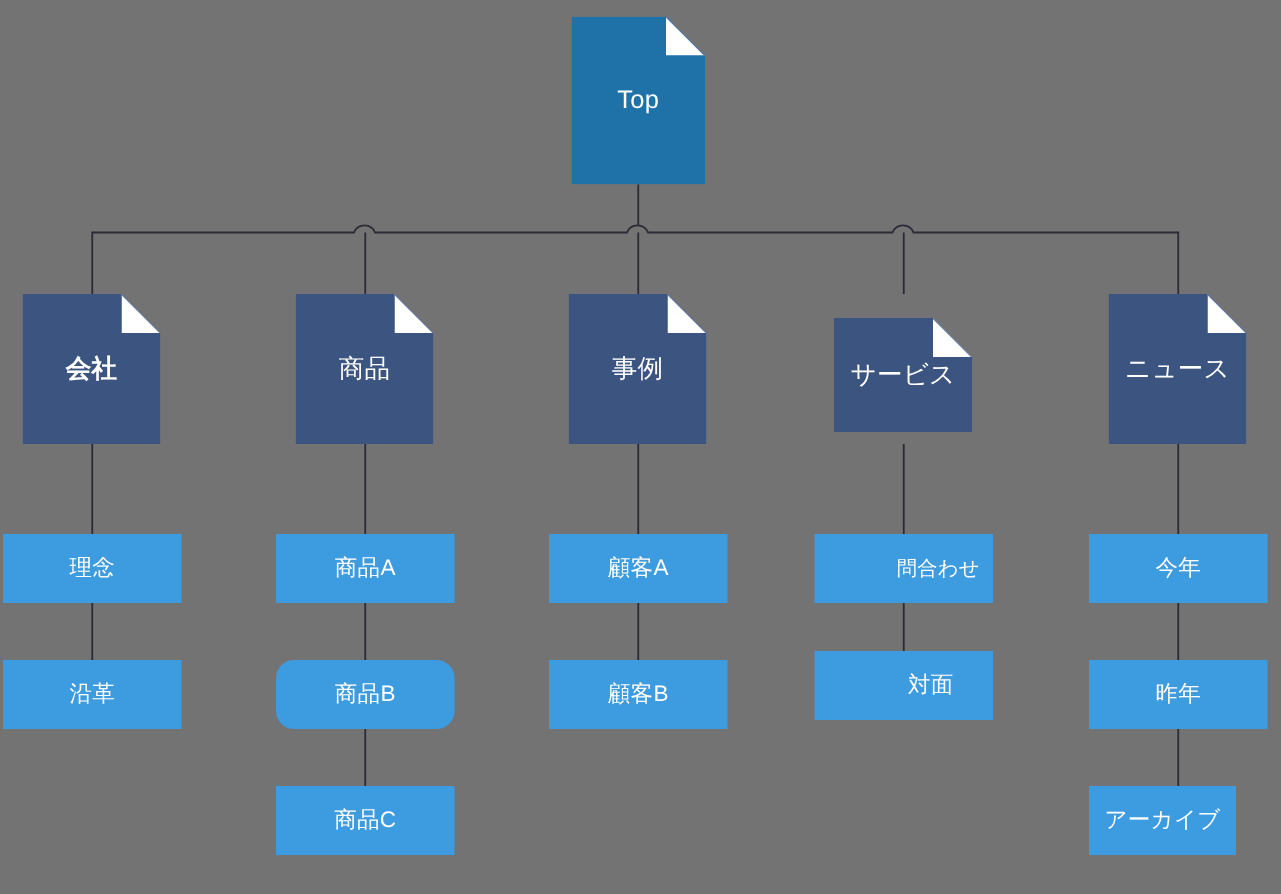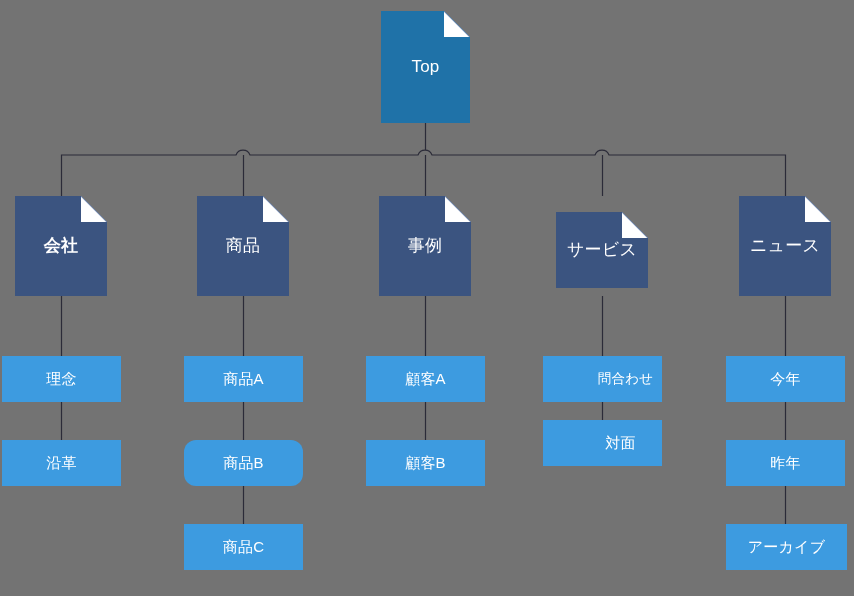--- a/index.html
+++ b/index.html
@@ -182,27 +182,27 @@
   <div class="node leaf" style="left:366px;top:356px;width:119px;height:46px;">
     <span class="lbl t-leaf">顧客A</span>
   </div>
   <div class="node leaf" style="left:366px;top:440px;width:119px;height:46px;">
     <span class="lbl t-leaf">顧客B</span>
   </div>
 
   <div class="node leaf" style="left:543px;top:356px;width:119px;height:46px;padding-left:46px;">
     <span class="lbl t-leaf-sm">問合わせ</span>
   </div>
-  <div class="node leaf" style="left:543px;top:420px;width:119px;height:46px;padding-left:36px;">
+  <div class="node leaf" style="left:543px;top:434px;width:119px;height:46px;padding-left:36px;">
     <span class="lbl t-leaf">対面</span>
   </div>
 
   <div class="node leaf" style="left:726px;top:356px;width:119px;height:46px;">
     <span class="lbl t-leaf">今年</span>
   </div>
   <div class="node leaf" style="left:726px;top:440px;width:119px;height:46px;">
     <span class="lbl t-leaf">昨年</span>
   </div>
-  <div class="node leaf" style="left:726px;top:524px;width:121px;height:46px;text-align:right;">
+  <div class="node leaf" style="left:726px;top:524px;width:98px;height:46px;text-align:right;">
     <span class="lbl t-leaf">アーカイブ</span>
   </div>
 
 </div>
 
 </body></html>

